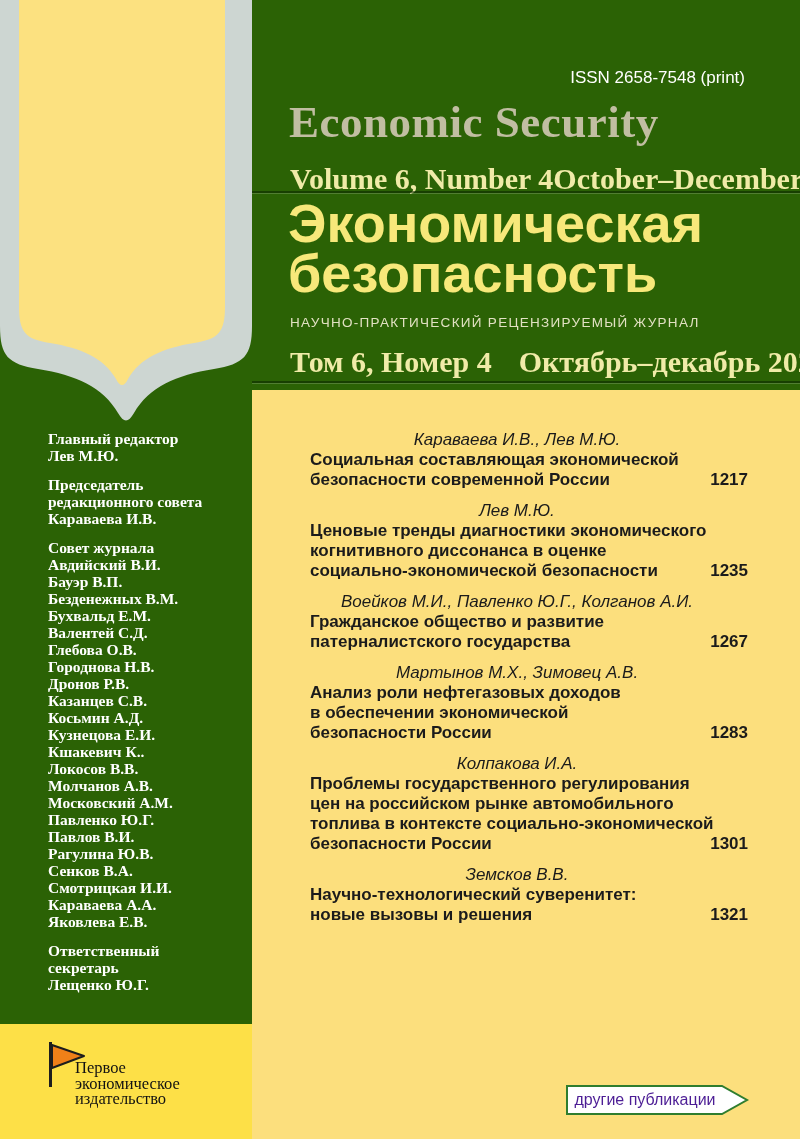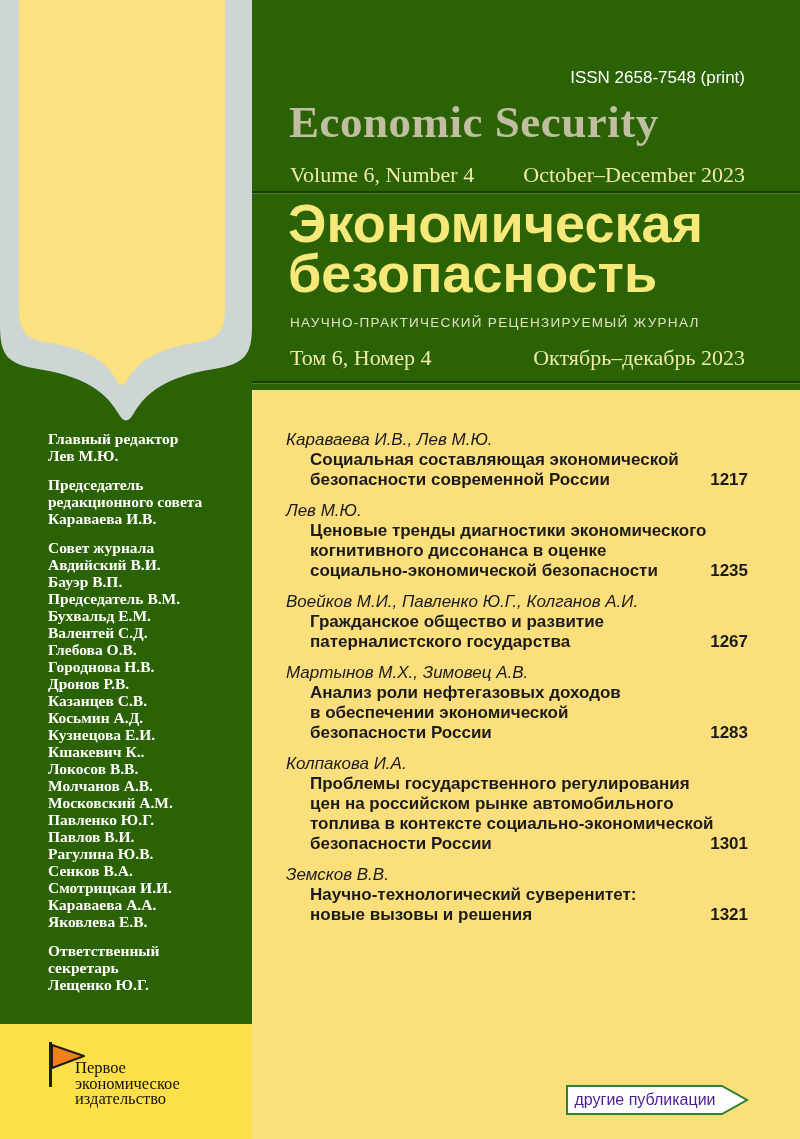--- a/index.html
+++ b/index.html
@@ -29,21 +29,21 @@
   .right-col{position:absolute;left:252px;top:0;width:548px;height:1139px;}
   .header{position:absolute;left:0;top:0;width:548px;height:390px;color:#fff;}
   .issn{position:absolute;top:68px;right:55px;font-size:17px;color:#ffffff;}
   .title-en{
     position:absolute;top:96px;left:37px;
     font-family:"Liberation Serif",serif;font-weight:bold;font-size:45px;
     color:#C1BEA2;letter-spacing:0.5px;white-space:nowrap;
   }
   .vol-row{
     position:absolute;left:38px;right:55px;display:flex;justify-content:space-between;
-    font-family:"Liberation Serif",serif;font-weight:normal;font-size:22px;color:#F0EBA8;
+    font-family:"Liberation Serif",serif;font-weight:bold;font-size:30px;color:#F0EBA8;
     white-space:nowrap;
   }
   .row-en{top:162px;}
   .row-ru{top:345px;gap:27px;}
   .hr{
     position:absolute;left:0;right:0;height:1.5px;
     background:rgba(10,35,0,0.55);box-shadow:0 1px 0 rgba(255,255,255,0.18);
   }
   .hr1{top:191px;} .hr2{top:381px;}
   .title-ru{
@@ -54,21 +54,21 @@
     position:absolute;top:315px;left:38px;
     font-size:13.5px;letter-spacing:1.3px;color:#E2E1C3;white-space:nowrap;
   }
   
   .toc{
     position:absolute;left:0;top:390px;width:548px;height:749px;
     background:#FCDF7D;color:#1b1b1b;
   }
   .toc-list{padding:40px 52px 0 34px;}
   .entry{margin-bottom:11px;font-size:17px;line-height:20px;}
-  .entry-authors{font-style:italic;white-space:nowrap;}
+  .entry-authors{font-style:italic;white-space:nowrap;text-align:center;}
   .entry-title{font-weight:bold;padding-left:24px;white-space:nowrap;}
   .entry-lastrow{display:flex;justify-content:space-between;}
   .page-num{font-weight:bold;margin-left:8px;}
   
   .more-btn{
     position:absolute;right:50px;bottom:24px;width:184px;height:30px;cursor:pointer;
   }
   .more-btn svg{position:absolute;left:0;top:0;}
   .more-label{
     position:absolute;left:0;top:0;width:158px;height:30px;
@@ -98,21 +98,21 @@
           <div class="sb-name">Лев М.Ю.</div>
         </div>
         <div class="sb-section">
           <div class="sb-heading">Председатель редакционного совета</div>
           <div class="sb-name">Караваева И.В.</div>
         </div>
         <div class="sb-section">
           <div class="sb-heading">Совет журнала</div>
           <div class="sb-name">Авдийский В.И.</div>
           <div class="sb-name">Бауэр В.П.</div>
-          <div class="sb-name">Председатель В.М.</div>
+          <div class="sb-name">Безденежных В.М.</div>
           <div class="sb-name">Бухвальд Е.М.</div>
           <div class="sb-name">Валентей С.Д.</div>
           <div class="sb-name">Глебова О.В.</div>
           <div class="sb-name">Городнова Н.В.</div>
           <div class="sb-name">Дронов Р.В.</div>
           <div class="sb-name">Казанцев С.В.</div>
           <div class="sb-name">Косьмин А.Д.</div>
           <div class="sb-name">Кузнецова Е.И.</div>
           <div class="sb-name">Кшакевич К..</div>
           <div class="sb-name">Локосов В.В.</div>

